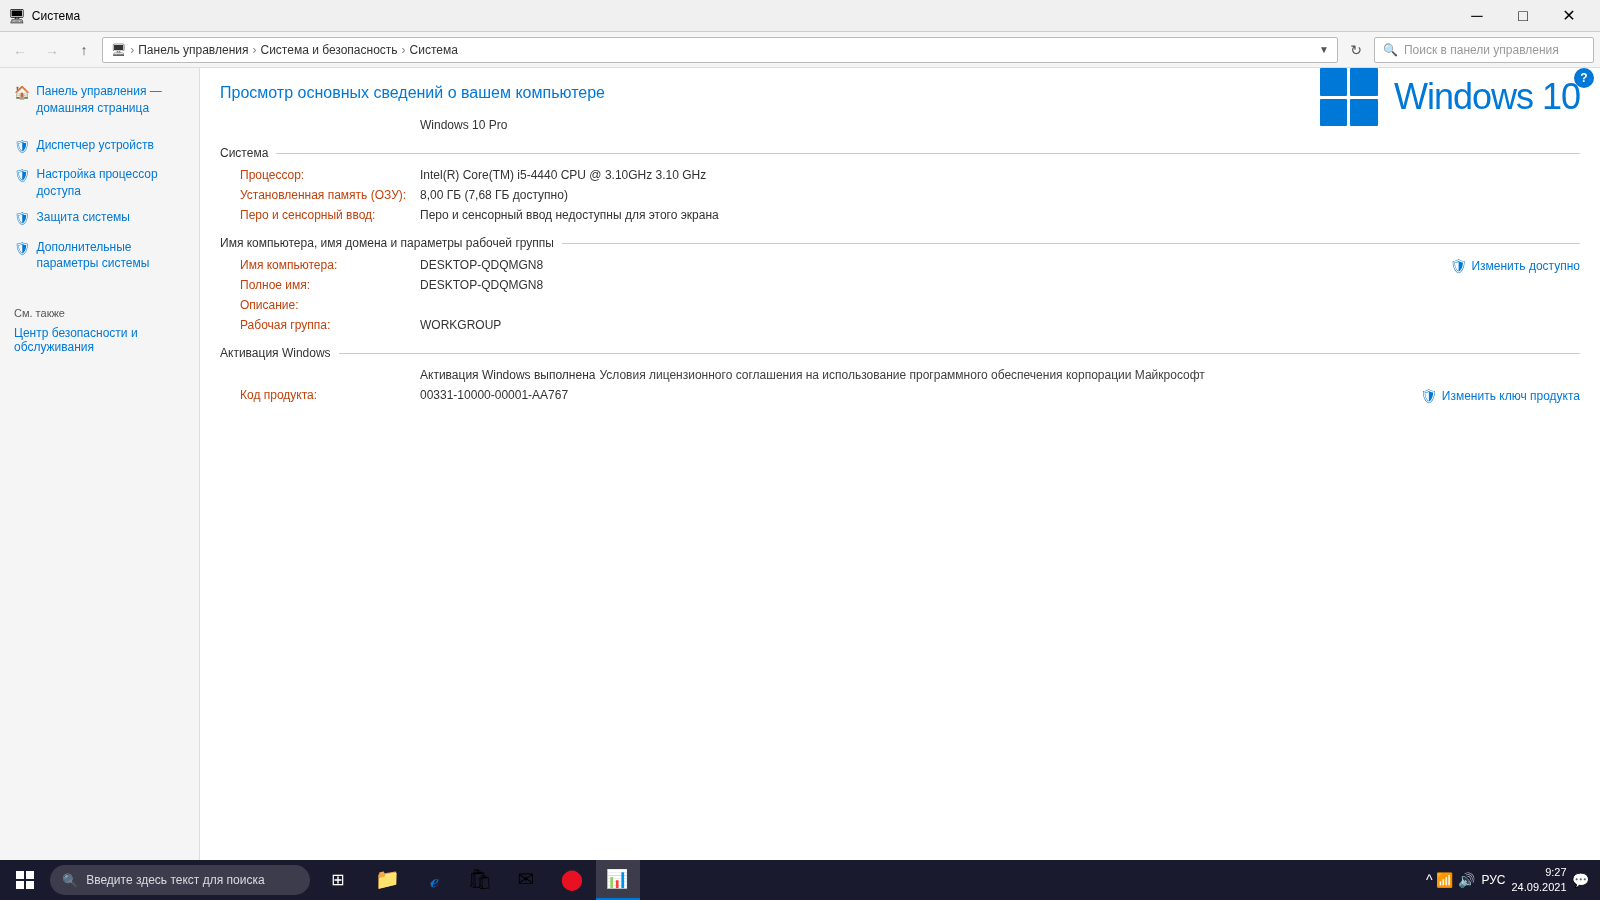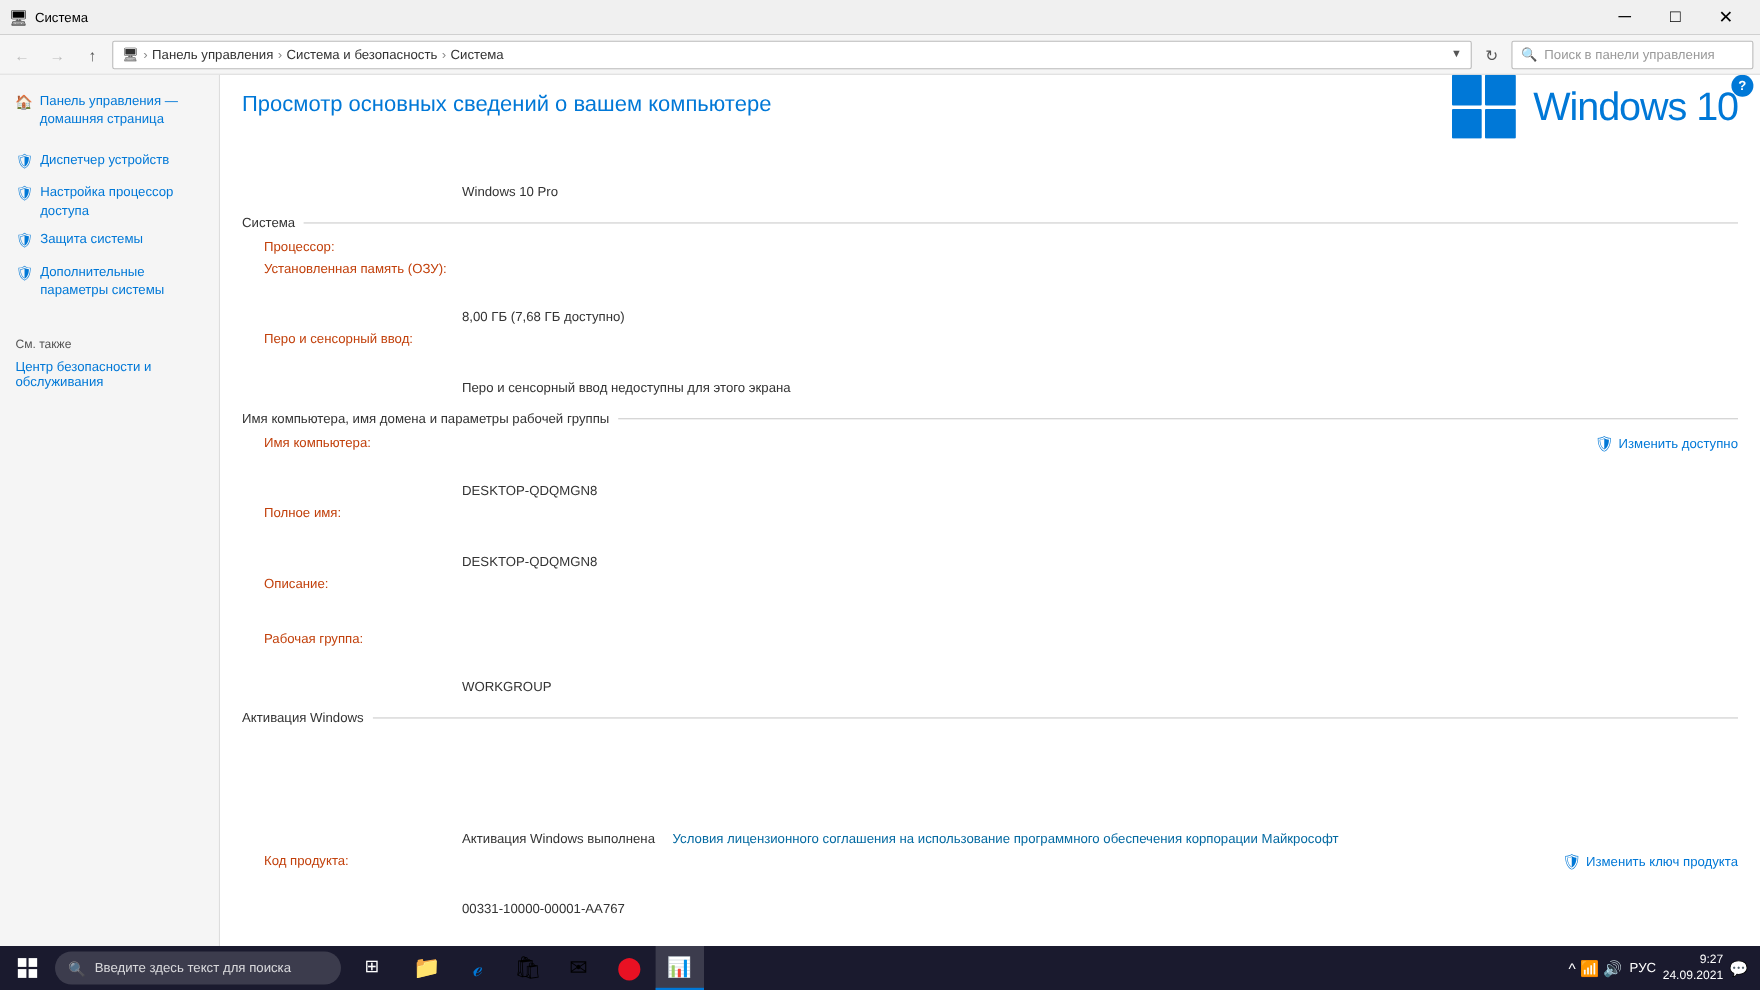--- a/index.html
+++ b/index.html
@@ -110,21 +110,21 @@
 
     
     .content {
       flex: 1;
       padding: 16px 20px;
       overflow-y: auto;
       background: #fff;
     }
     .page-title {
       color: #0078d7;
-      font-size: 20px;
+      font-size: 16px;
       font-weight: 400;
       margin-bottom: 16px;
     }
     .section-header {
       display: flex;
       align-items: center;
       margin: 10px 0 8px 0;
     }
     .section-title {
       font-size: 12px;
@@ -146,23 +146,22 @@
       width: 200px;
       min-width: 200px;
       color: #c2410c;
       font-size: 12px;
       padding-left: 20px;
     }
     .info-value {
       color: #333;
       font-size: 12px;
       flex: 1;
-      margin-top: 44px;
-    }
-    .info-value.link { color: #0369a1; cursor: pointer; }
+    }
+    .info-value.link { color: #404040; cursor: pointer; }
 
     .section-block { margin-bottom: 14px; }
 
     
     .windows-logo-area {
       position: absolute;
       top: 100px;
       right: 20px;
       display: flex;
       align-items: center;
@@ -345,20 +344,21 @@
       </div>
     </div>
 
     <div class="section-block">
       <div class="section-header">
         <span class="section-title">Система</span>
         <div class="section-line"></div>
       </div>
       <div class="info-row">
         <div class="info-label">Процессор:</div>
+        <div class="info-value">Intel(R) Core(TM) i5-4440 CPU @ 3.10GHz   3.10 GHz</div>
       </div>
       <div class="info-row">
         <div class="info-label">Установленная память (ОЗУ):</div>
         <div class="info-value">8,00 ГБ (7,68 ГБ доступно)</div>
       </div>
       <div class="info-row">
         <div class="info-label">Перо и сенсорный ввод:</div>
         <div class="info-value">Перо и сенсорный ввод недоступны для этого экрана</div>
       </div>
     </div>
@@ -393,21 +393,21 @@
       </div>
     </div>
 
     <div class="section-block">
       <div class="section-header">
         <span class="section-title">Активация Windows</span>
         <div class="section-line"></div>
       </div>
       <div class="info-row">
         <div class="info-label"></div>
-        <div class="info-value" style="display:flex; flex-wrap:wrap; gap:16px; align-items:baseline;justify-content:space-between;">
+        <div class="info-value" style="display:flex; flex-wrap:wrap; gap:4px; align-items:baseline;justify-content:space-between;">
           <span>Активация Windows выполнена</span>
           <span class="info-value link">Условия лицензионного соглашения на использование программного обеспечения корпорации Майкрософт</span>
         </div>
       </div>
       <div class="info-row" style="position:relative;">
         <div class="info-label" style="padding-left:20px;">Код продукта:</div>
         <div class="info-value">00331-10000-00001-AA767</div>
         <div style="position:absolute; right:0; top:0; display:flex; align-items:center; gap:4px;">
           <span style="color:#0078d7; font-size:14px;">🛡</span>
           <span style="color:#0078d7; font-size:12px; cursor:pointer;">Изменить ключ продукта</span>

